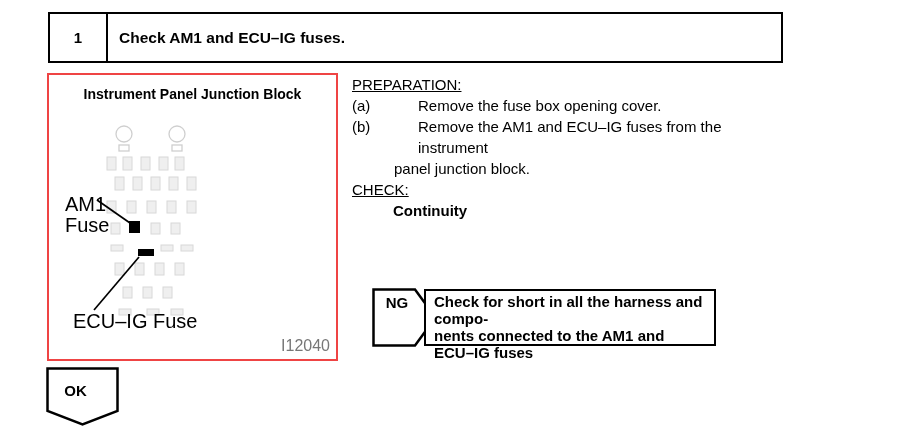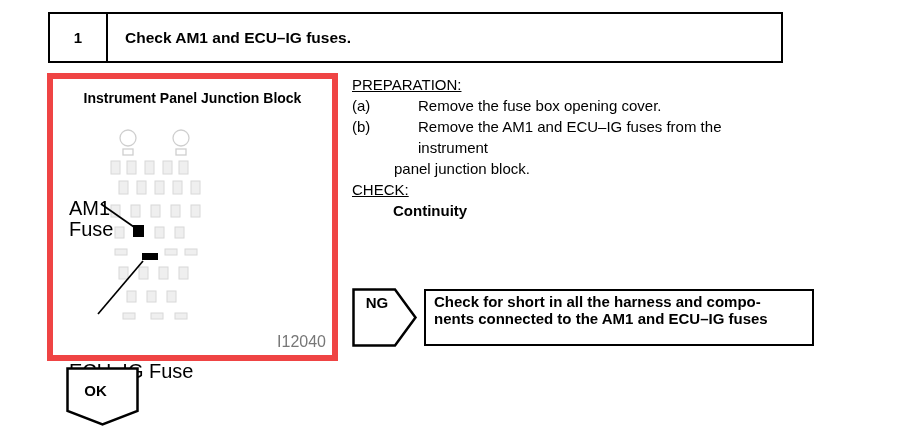--- a/index.html
+++ b/index.html
@@ -24,40 +24,40 @@
     display: flex;
     background: #fff;
   }
   .step-number {
     width: 58px; border-right: 2px solid #000;
     display: flex; align-items: center; justify-content: center;
     font-weight: bold; font-size: 15px;
   }
   .step-title {
     flex: 1; display: flex; align-items: center;
-    padding-left: 17px; font-weight: bold; font-size: 15.5px;
+    padding-left: 11px; font-weight: bold; font-size: 15.5px;
   }
 
   
   .figure-panel {
     position: absolute; left: 47px; top: 73px;
     width: 291px; height: 288px;
-    border: 6px solid #ef4444;
+    border: 2px solid #ef4444;
     background: #fff;
   }
   .figure-title {
     position: absolute; left: 0; top: 11px; width: 100%;
     text-align: center; font-weight: bold; font-size: 14px;
   }
   .figure-svg { position: absolute; left: 0; top: 0; }
   .fig-label {
     position: absolute; font-size: 20px; line-height: 21px;
   }
   .fig-label-am1   { left: 16px; top: 119px; }
-  .fig-label-ecuig { left: 16px; top: 236px; margin-top: 46px; }
+  .fig-label-ecuig { left: 24px; top: 236px; }
   .figure-id {
     position: absolute; right: 6px; bottom: 4px;
     font-size: 16px; color: #777;
   }
 
   
   .procedure {
     position: absolute; left: 352px; top: 74px; width: 436px;
     font-size: 15px; line-height: 21px;
   }
@@ -65,40 +65,40 @@
     font-weight: normal; text-decoration: underline;
   }
   .proc-step { display: flex; }
   .proc-step .step-label { width: 42px; flex: 0 0 42px; }
   .proc-step .step-text  { flex: 1; margin-left: 24px; }
   .proc-wrap { padding-left: 42px; }
   .proc-result { font-weight: bold; padding-left: 41px; }
 
   
   .ng-flag {
-    position: absolute; left: 352px; top: 288px;
+    position: absolute; left: 372px; top: 288px;
     width: 67px; height: 61px;
   }
   .flag-label {
     position: absolute; font-weight: bold; font-size: 15px;
   }
   .ng-flag .flag-label { left: 0; top: 6px; width: 50px; text-align: center; }
   .ng-box {
     position: absolute; left: 424px; top: 289px;
-    width: 390px; height: 57px;
+    width: 292px; height: 57px;
     border: 2.5px solid #000;
     padding: 2px 6px 0 8px;
     font-weight: bold; font-size: 15px; line-height: 17px;
     background: #fff;
   }
 
   
   .ok-flag {
     position: absolute; left: 46px; top: 367px;
-    width: 59px; height: 61px; margin-left: 20px;
+    width: 59px; height: 61px;
   }
   .ok-flag .flag-label { left: 0; top: 15px; width: 100%; text-align: center; }
 </style>
 </head>
 <body>
 
 <div class="page">
 
   <div class="step-header">
     <div class="step-number">1</div>

